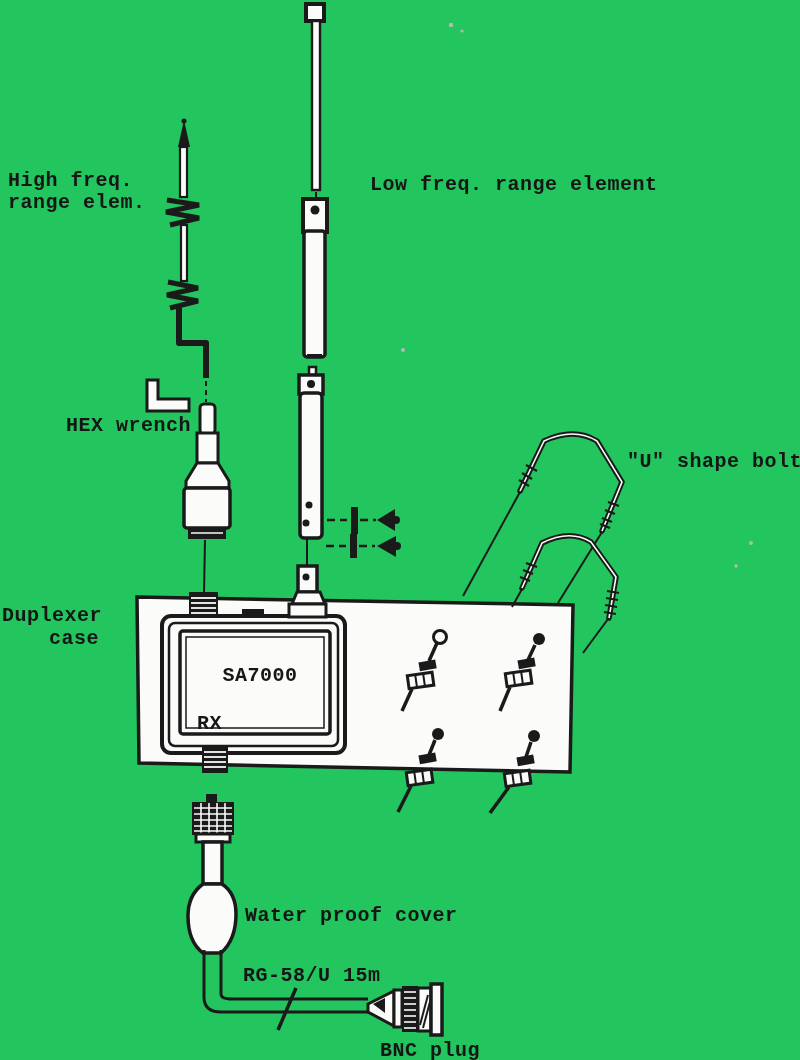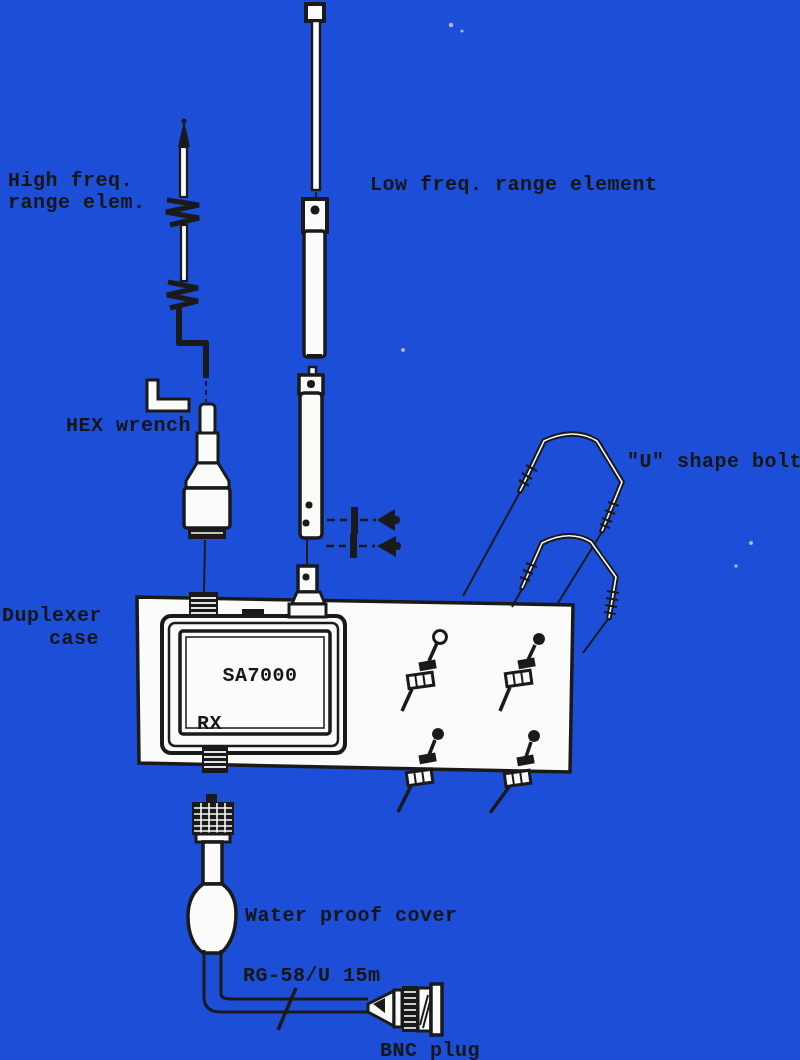--- a/index.html
+++ b/index.html
@@ -1,17 +1,17 @@
 <!DOCTYPE html>
 <html><head>
 <meta charset="utf-8">
 <style>
   html,body{margin:0;padding:0;background:#e8e8e8;}
   #canvas{
-    position:relative;width:800px;height:1060px;background:#1d4ed8;overflow:hidden;
+    position:relative;width:800px;height:1060px;background:#22c55e;overflow:hidden;
     font-family:"Liberation Mono","DejaVu Sans Mono",monospace;
   }
   svg{position:absolute;left:0;top:0;}
   .ink{stroke:#1a1a1a;fill:none;}
   .fillink{fill:#1a1a1a;stroke:none;}
   .part{fill:#fbfbfa;stroke:#1a1a1a;}
   text{
     font-family:"Liberation Mono","DejaVu Sans Mono",monospace;
     font-weight:bold;fill:#161616;font-size:20px;letter-spacing:0.5px;
   }

